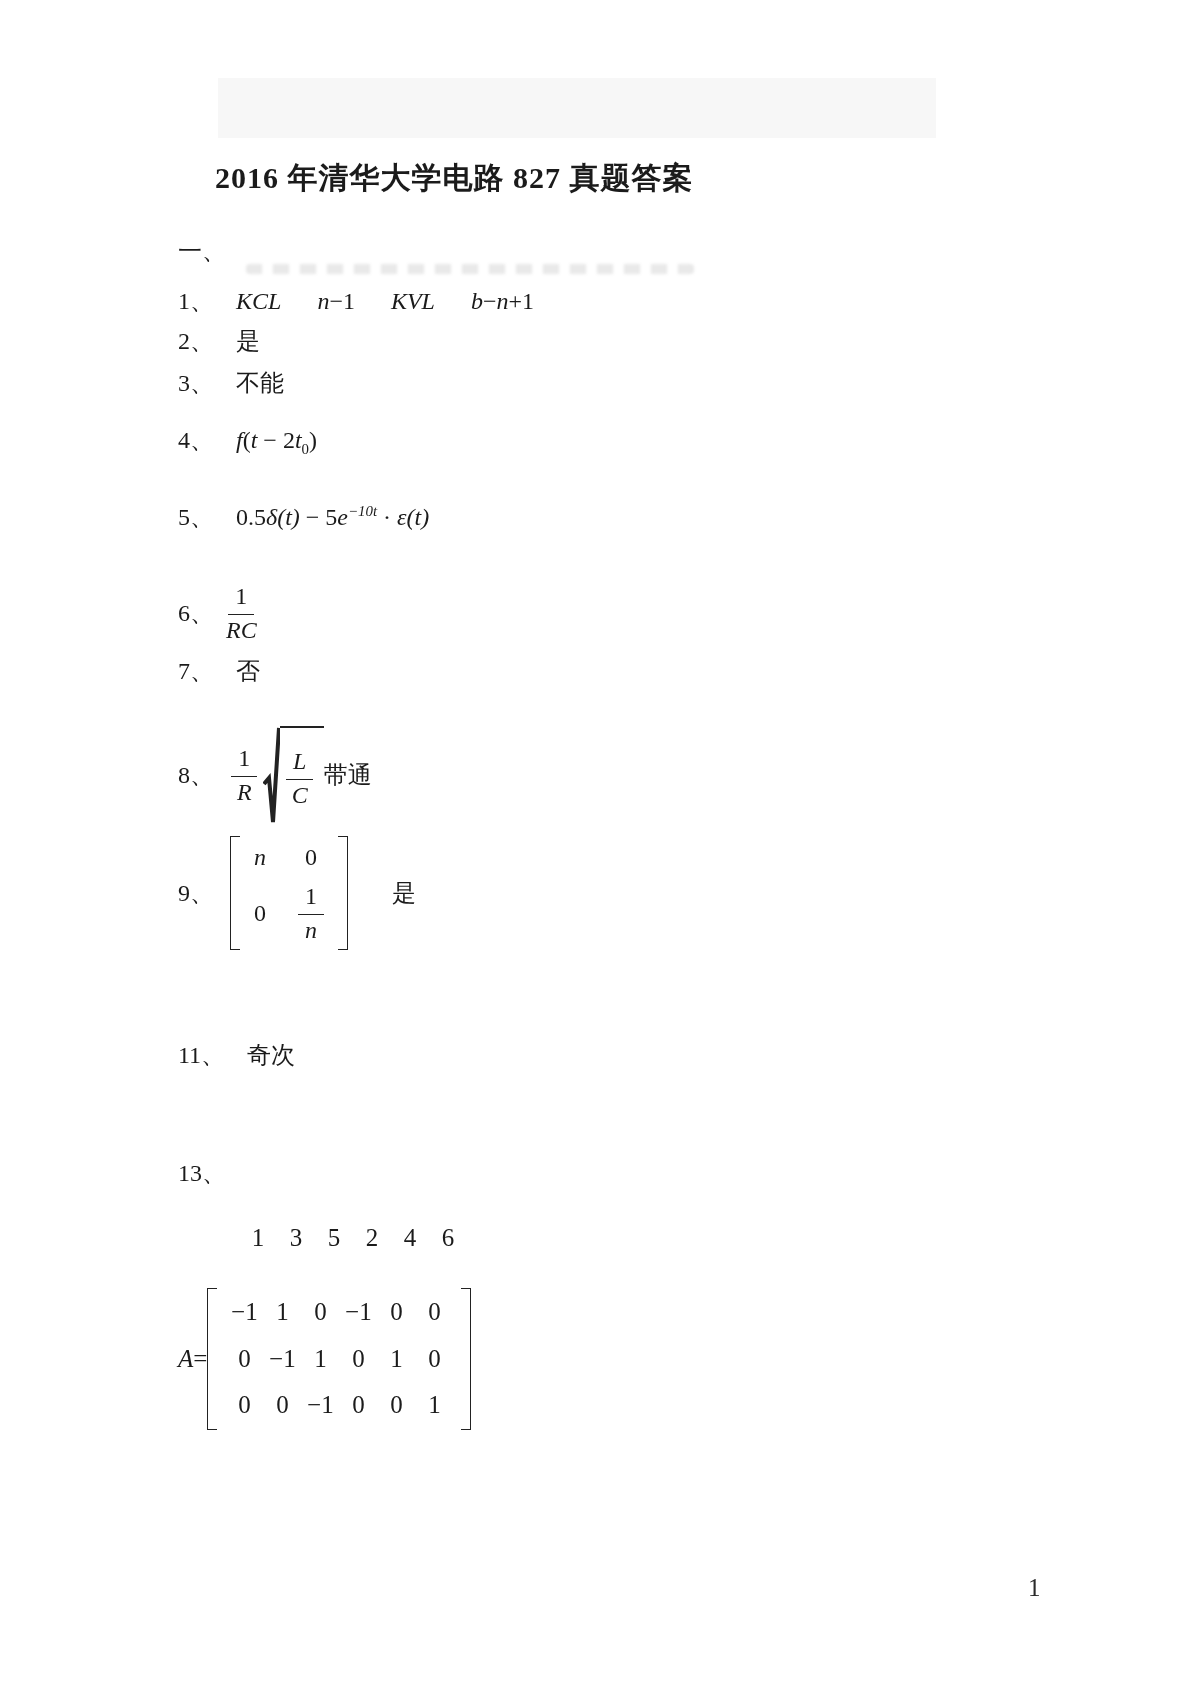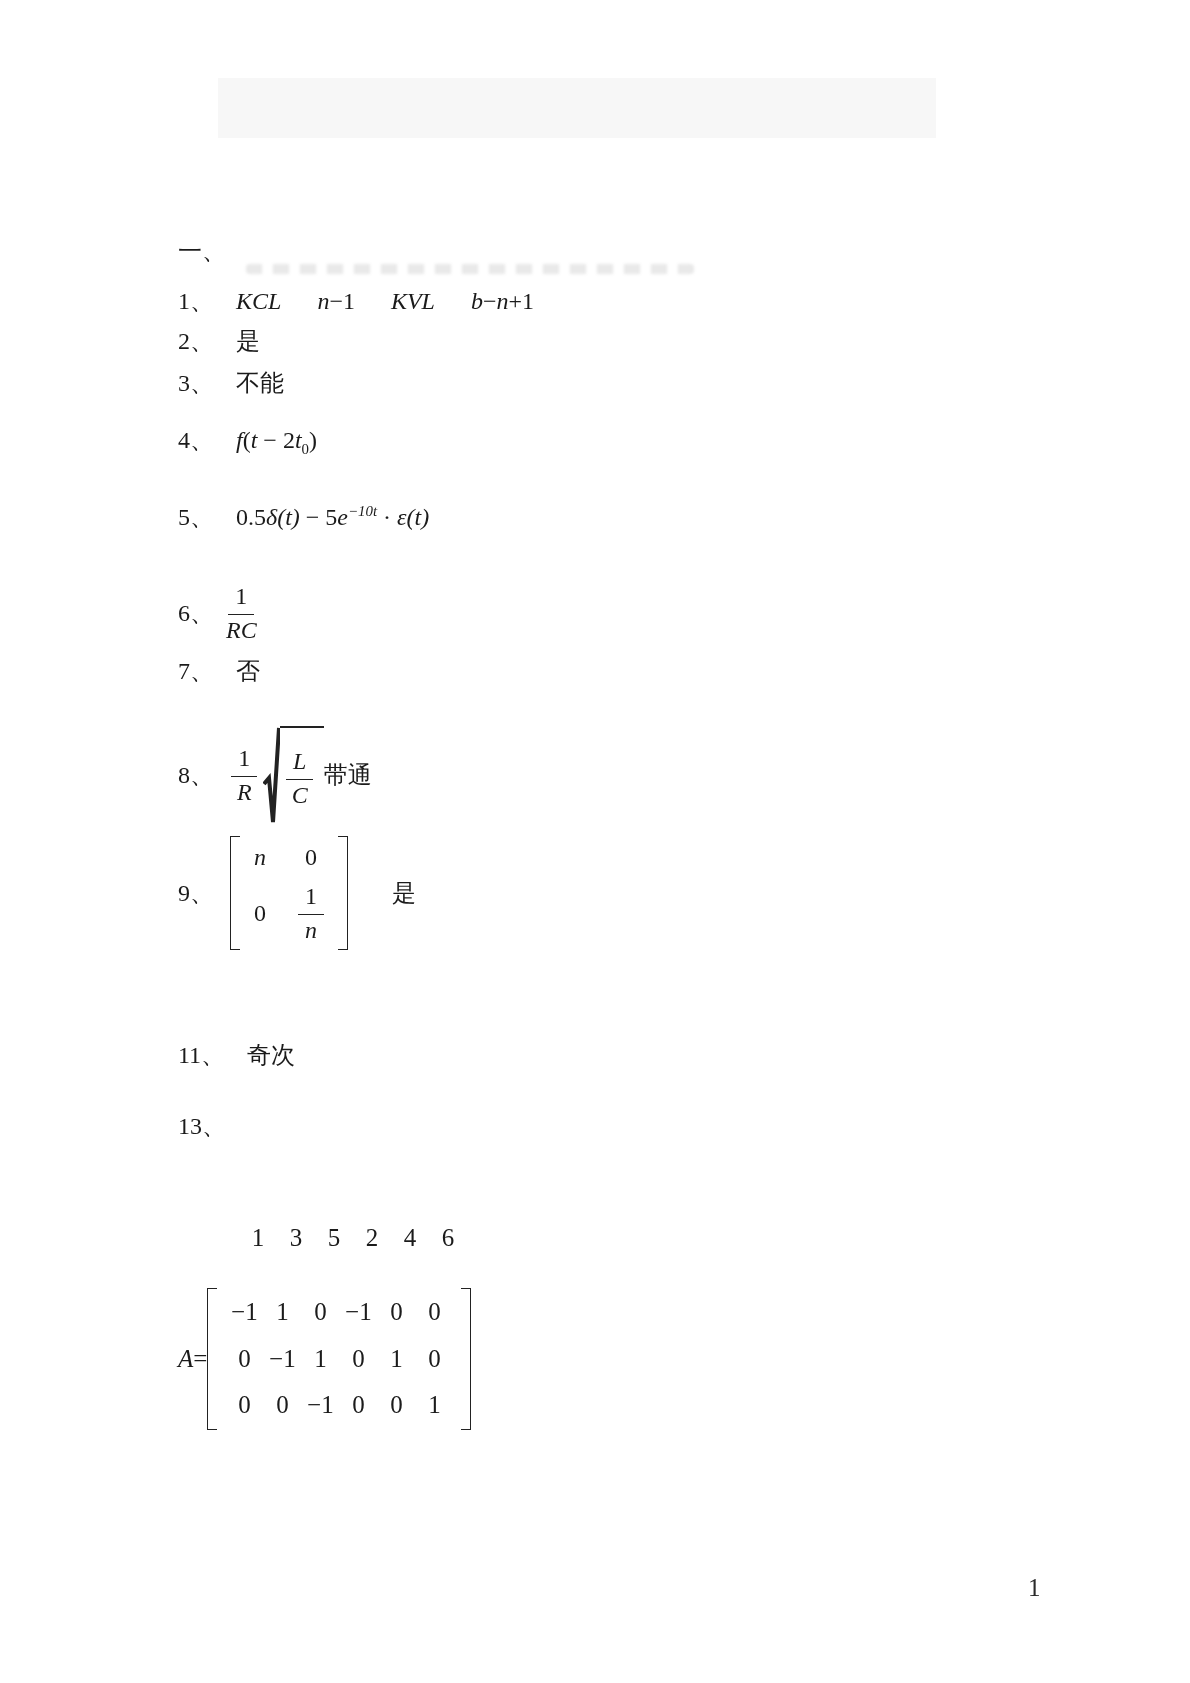--- a/index.html
+++ b/index.html
@@ -72,20 +72,21 @@
   .para { white-space:normal; width:824px; line-height:34px; }
   .page-number { position:absolute; left:1028px; top:1574px; font-size:25px; color:#2a2a2a; }
 </style>
 </head>
 <body>
 
 <div class="page">
 
   <div class="watermark-block"></div>
 
+  <h1 class="title">2016 年清华大学电路 827 真题答案</h1>
 
   <div class="row" style="top:236px">
     <span>一、</span>
   </div>
   <div class="ghost-line"></div>
 
   <div class="row" style="top:286px">
     <span class="label">1、</span>
     <span class="it gap">KCL</span>
     <span class="gap"><span class="it">n</span><span>−1</span></span>
@@ -166,21 +167,21 @@
     <span class="tail9">是</span>
   </div>
 
 
   <div class="row" style="top:1040px">
     <span class="label">11、</span>
     <span>奇次</span>
   </div>
 
 
-  <div class="row" style="top:1111px">
+  <div class="row" style="top:1158px">
     <span class="label">13、</span>
   </div>
 
   <div class="col-headers">
     <span>1</span>
     <span>3</span>
     <span>5</span>
     <span>2</span>
     <span>4</span>
     <span>6</span>

